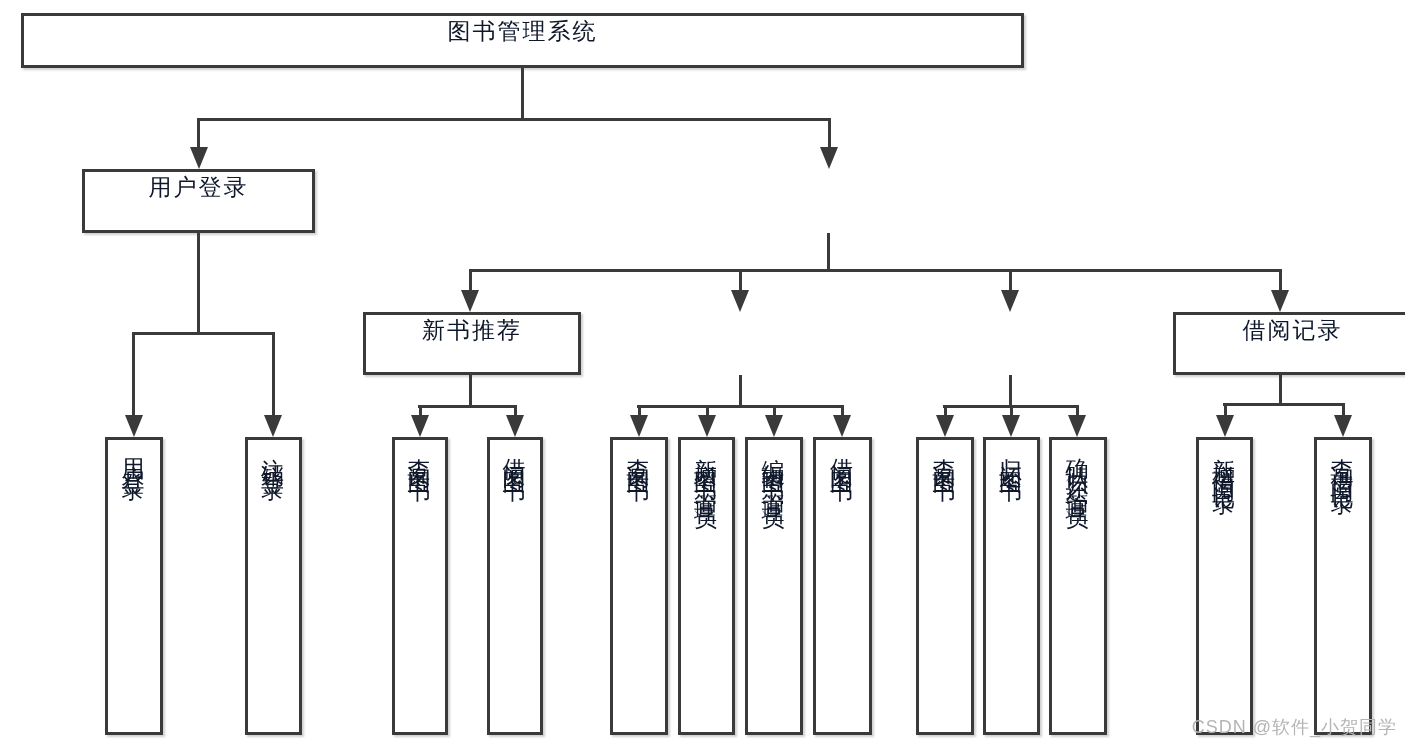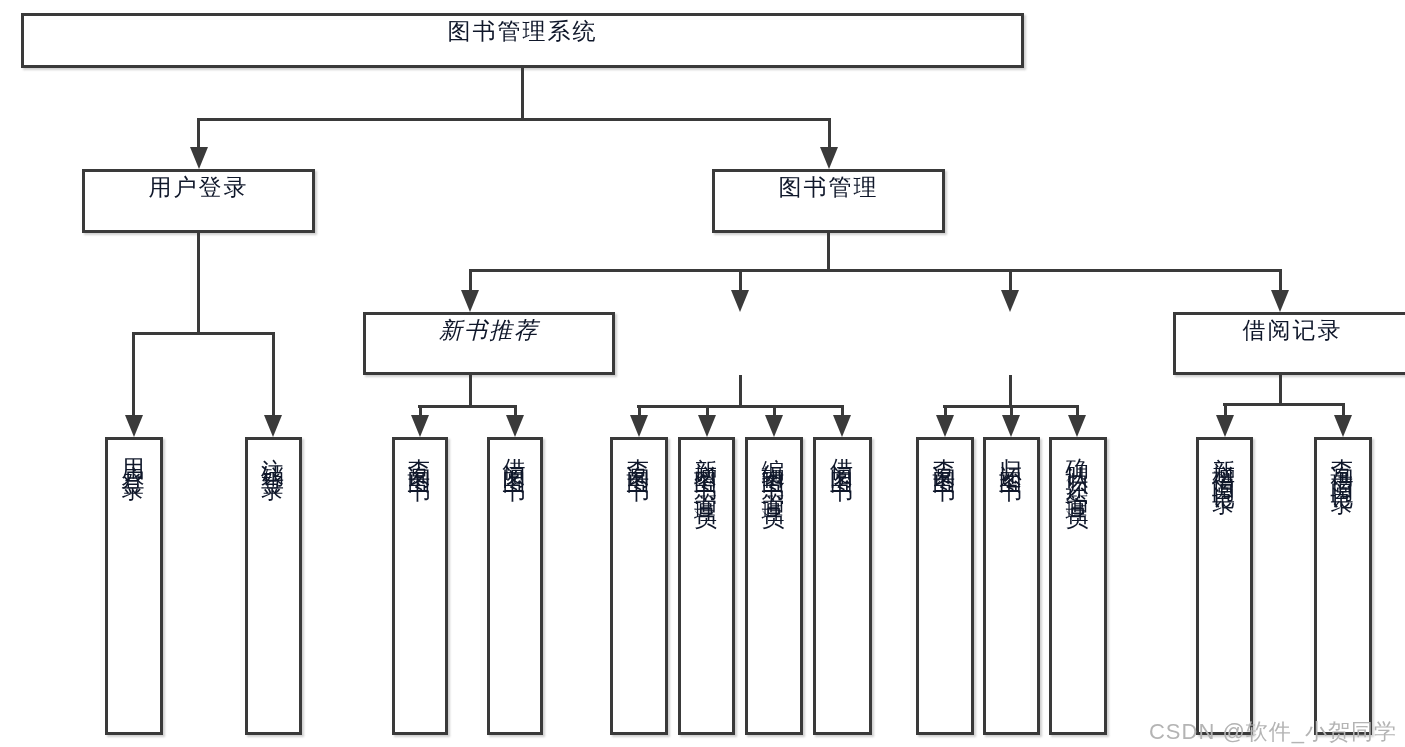--- a/index.html
+++ b/index.html
@@ -38,22 +38,22 @@
   .arrow {
     position: absolute;
     width: 0; height: 0;
     border-left: 9px solid transparent;
     border-right: 9px solid transparent;
     border-top: 22px solid #3a3a3a;
   }
   .watermark {
     position: absolute;
     right: 8px;
-    bottom: 0;
-    font-size: 22px;
+    bottom: 8px;
+    font-size: 18px;
     letter-spacing: 1px;
     color: #b4b4b4;
     white-space: nowrap;
   }
 </style>
 </head>
 <body>
 
 <div id="canvas">
 
@@ -64,43 +64,40 @@
   <div class="line" style="left:521px; top:68px; width:3px; height:53px;"></div>
   <div class="line" style="left:197px; top:118px; width:634px; height:3px;"></div>
   <div class="line" style="left:197px; top:118px; width:3px; height:32px;"></div>
   <div class="arrow" style="left:190px; top:147px;"></div>
   <div class="line" style="left:828px; top:118px; width:3px; height:32px;"></div>
   <div class="arrow" style="left:820px; top:147px;"></div>
 
   <div class="box" style="left:82px; top:169px; width:233px; height:64px;">
     <span class="hlabel">用户登录</span>
   </div>
-  <div class="box" style="left:712px; top:169px; width:233px; height:64px;">
-    <span class="hlabel">图书管理</span>
-  </div>
 
   <div class="line" style="left:197px; top:233px; width:3px; height:102px;"></div>
   <div class="line" style="left:132px; top:332px; width:143px; height:3px;"></div>
   <div class="line" style="left:132px; top:332px; width:3px; height:85px;"></div>
   <div class="arrow" style="left:125px; top:415px;"></div>
   <div class="line" style="left:272px; top:332px; width:3px; height:85px;"></div>
   <div class="arrow" style="left:264px; top:415px;"></div>
 
   <div class="line" style="left:827px; top:233px; width:3px; height:39px;"></div>
   <div class="line" style="left:469px; top:269px; width:813px; height:3px;"></div>
   <div class="line" style="left:469px; top:269px; width:3px; height:25px;"></div>
   <div class="arrow" style="left:461px; top:290px;"></div>
   <div class="line" style="left:739px; top:269px; width:3px; height:25px;"></div>
   <div class="arrow" style="left:731px; top:290px;"></div>
   <div class="line" style="left:1009px; top:269px; width:3px; height:25px;"></div>
   <div class="arrow" style="left:1001px; top:290px;"></div>
   <div class="line" style="left:1279px; top:269px; width:3px; height:25px;"></div>
   <div class="arrow" style="left:1271px; top:290px;"></div>
 
-  <div class="box" style="left:363px; top:312px; width:252px; height:63px;font-style:italic;">
+  <div class="box" style="left:363px; top:312px; width:218px; height:63px;">
     <span class="hlabel">新书推荐</span>
   </div>
   <div class="box" style="left:1173px; top:312px; width:239px; height:63px;">
     <span class="hlabel">借阅记录</span>
   </div>
 
   <div class="line" style="left:469px; top:375px; width:3px; height:33px;"></div>
   <div class="line" style="left:418px; top:405px; width:99px; height:3px;"></div>
   <div class="line" style="left:419px; top:405px; width:3px; height:13px;"></div>
   <div class="arrow" style="left:411px; top:415px;"></div>

